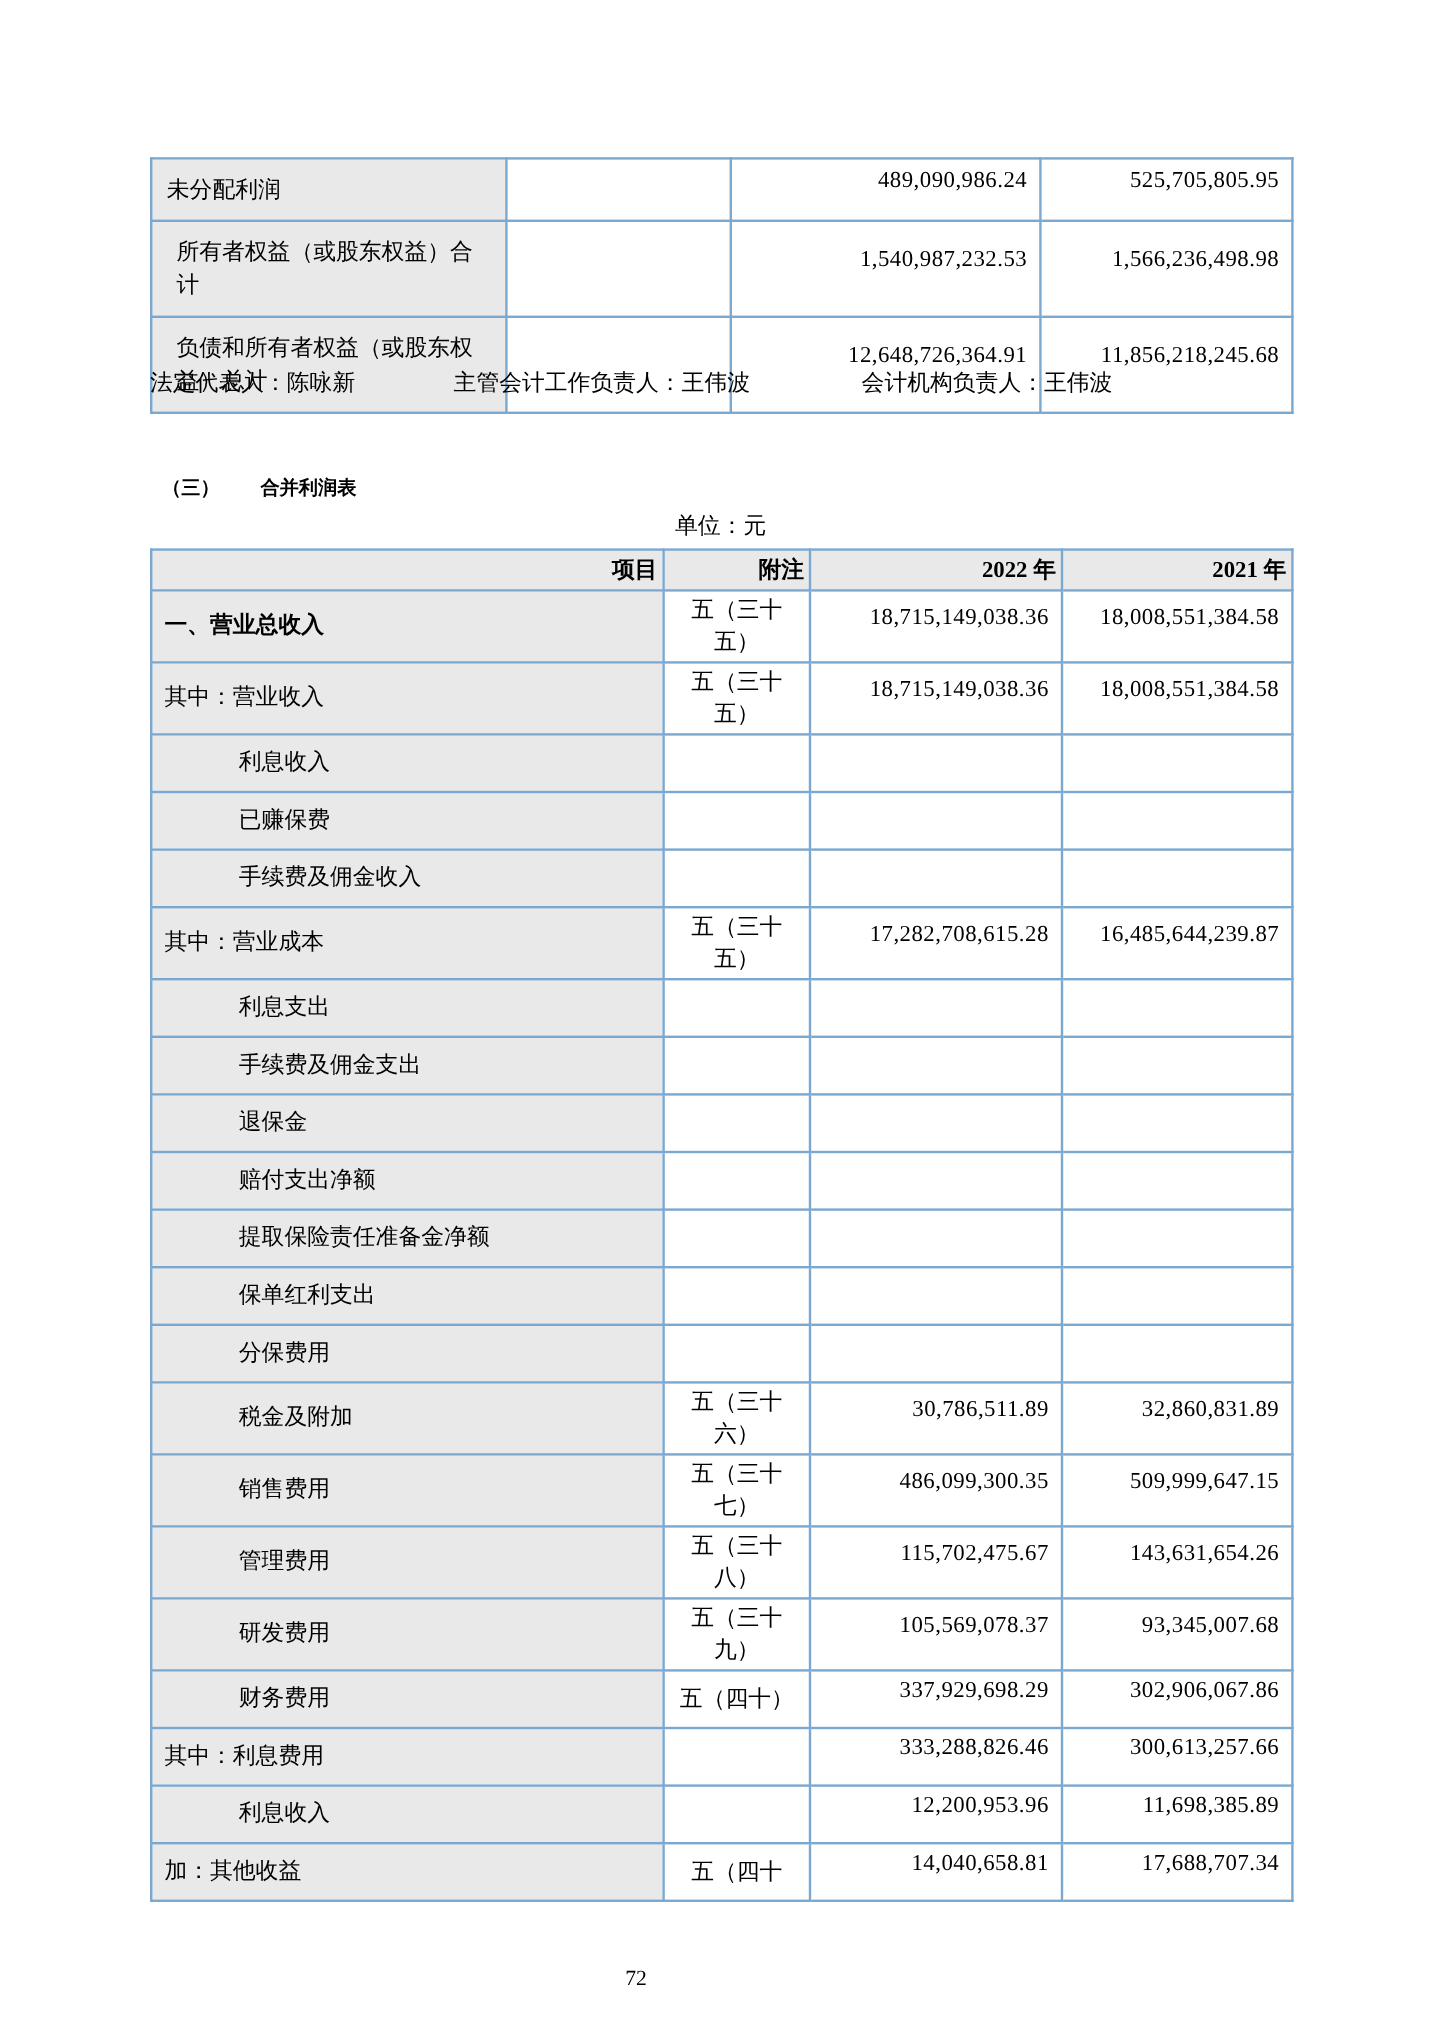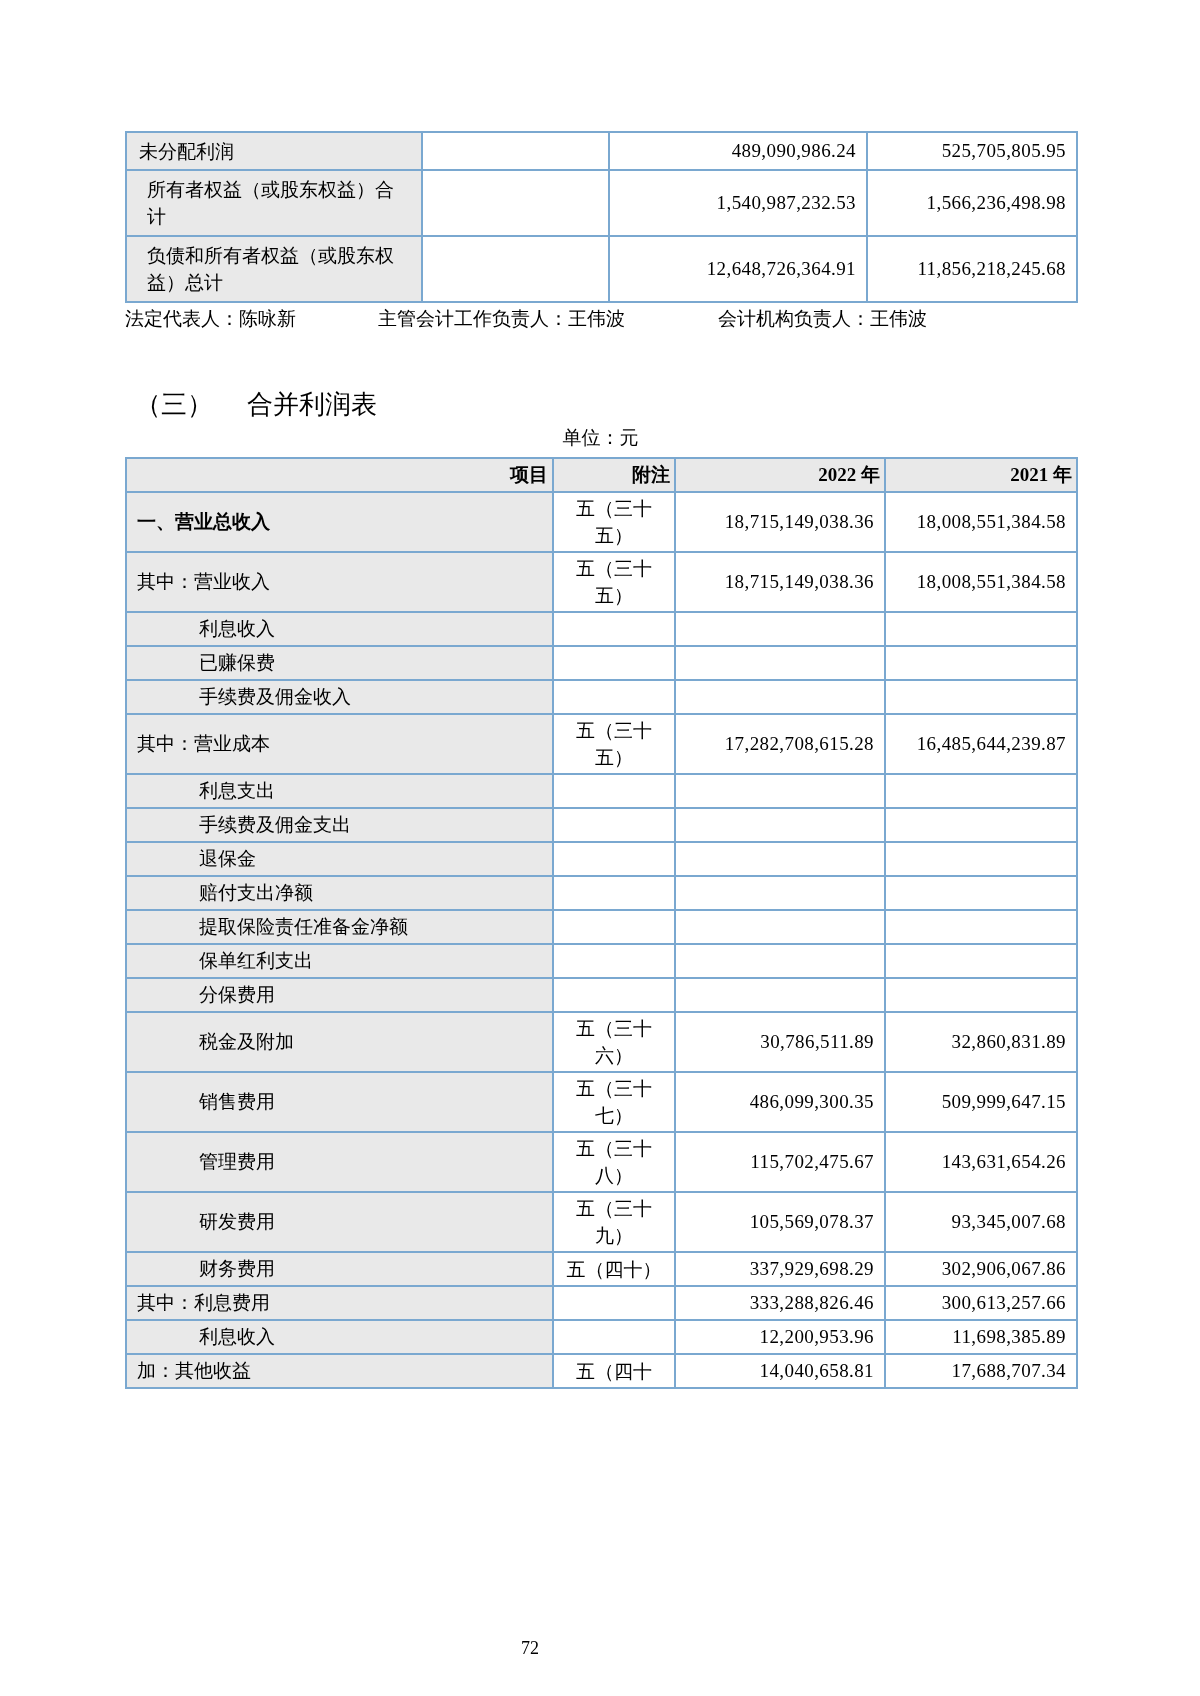--- a/index.html
+++ b/index.html
@@ -24,30 +24,30 @@
   .income-table { position:absolute; top:457px; left:0; }
   .income-table th {
     background:#e9e9e9; font-weight:bold; text-align:right; height:30px; padding:1px 4px;
   }
   .income-table td { height:28px; }
   .income-table td.label { background:#e9e9e9; text-align:left; padding:1px 8px 1px 10px; line-height:26px; }
   .income-table td.label.ind1 { padding-left:72px; }
   .income-table td.label.b { font-weight:bold; }
 
   td.note { text-align:center; padding:2px 12px; line-height:27px; word-break:break-word; }
-  td.num  { text-align:right; padding:2px 10px 2px 2px; letter-spacing:0.4px; white-space:nowrap; }
+  td.num  { text-align:right; padding:2px 10px 16px 2px; letter-spacing:0.4px; white-space:nowrap; }
 
   
   .signatures { position:absolute; top:290px; left:0; width:951px; height:28px; font-size:19px; }
   .signatures .sig { position:absolute; top:16px; white-space:nowrap;font-family:Liberation Serif, serif; }
   .sig-1 { left:0; }
   .sig-2 { left:253px; }
   .sig-3 { left:593px; }
 
-  .section-heading { position:absolute; top:387px; left:10px; font-size:26px; font-weight:normal; }
+  .section-heading { position:absolute; top:397px; left:10px; font-size:16px; font-weight:bold; }
   .section-heading .sec-no { margin-right:34px; }
 
   .unit-line { position:absolute; top:425px; left:0; width:951px; text-align:center; font-size:19px; }
 
   .page-footer { position:absolute; top:1638px; left:0; width:1060px; text-align:center; font-size:18px; }
 </style>
 </head>
 <body>
 
 <div class="page">

